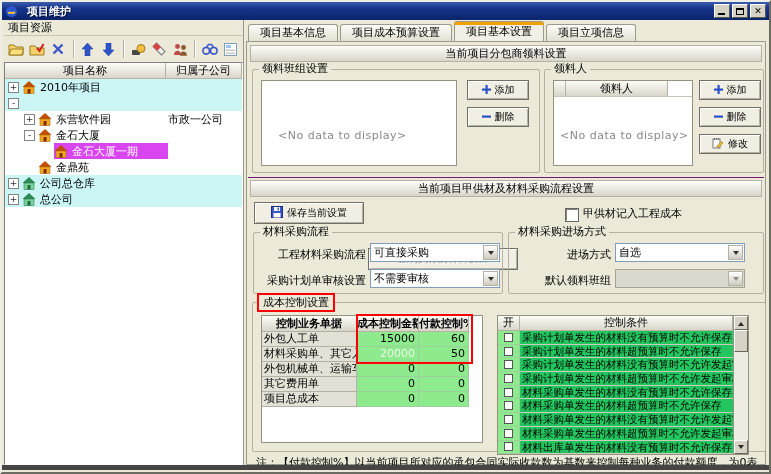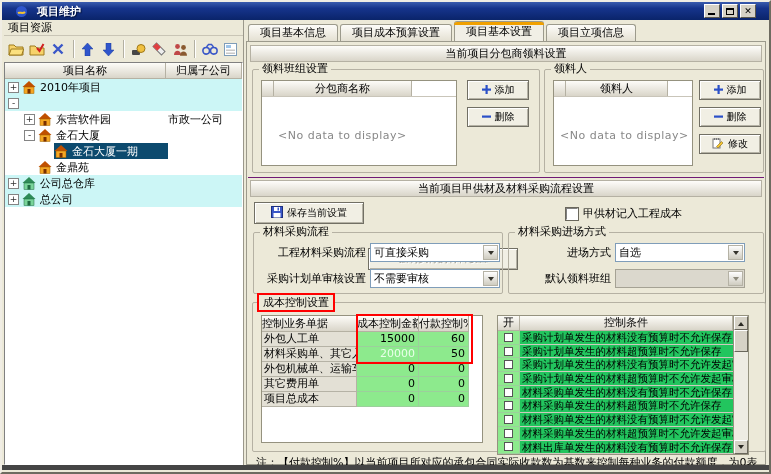--- a/index.html
+++ b/index.html
@@ -5,21 +5,21 @@
   * { box-sizing: border-box; margin: 0; padding: 0; }
   html,body { width:771px; height:474px; }
   body { font-family:"DejaVu Sans","Liberation Sans",sans-serif; font-size:11px; color:#000; background:#fff; }
 
   .window { position:relative; width:771px; height:474px; background:#ece9d8;
             border:2px solid; border-color:#f0ede4 #6e6b60 #6e6b60 #f0ede4; overflow:hidden; }
 
   
   .titlebar { position:absolute; top:0; left:0; right:0; height:18px;
               background:linear-gradient(180deg,#3a5cae 0%,#16348c 35%,#0a246a 100%);
-              display:flex; align-items:center; padding:0 13px; }
+              display:flex; align-items:center; padding:0 3px; }
   .titlebar .t-title { color:#fff; font-weight:bold; font-size:11px; margin-left:4px; flex:1;
                        text-shadow:1px 1px 1px #00103a; }
   .win-btns { display:flex; gap:2px; }
   .win-btn { width:16px; height:14px; background:#d6d2c6; border:1px solid;
              border-color:#fff #5a574c #5a574c #fff; position:relative; cursor:default;
              display:flex; align-items:center; justify-content:center; font-size:9px; font-weight:bold; }
   .glyph-min { position:absolute; left:3px; bottom:2px; width:7px; height:2px; background:#000; }
   .glyph-max { width:8px; height:7px; border:1px solid #000; border-top:2px solid #000; }
 
   
@@ -34,21 +34,21 @@
   .tree-head .hc { background:linear-gradient(#fdfcf8,#d9d5c9); border-right:1px solid #b5b1a3;
                    border-bottom:1px solid #b5b1a3; text-align:center; line-height:15px; overflow:hidden; }
   .tree-head .hc1 { flex:1; }
   .tree-head .hc2 { width:76px; }
   .tree-row { height:16px; display:flex; align-items:center; white-space:nowrap; cursor:default; }
   .tree-row.cyan { background:#ccf6f6; }
   .expander { width:11px; height:11px; flex:0 0 11px; border:1px solid #848484; background:#fff;
               font-size:9px; line-height:8px; text-align:center; margin-right:3px; color:#333; }
   .exp-spacer { width:14px; flex:0 0 14px; }
   .row-main { flex:1; display:flex; align-items:center; height:16px; overflow:hidden; }
-  .row-main.selected { background:#0c4a6e; color:#fff; }
+  .row-main.selected { background:#d946ef; color:#fff; }
   .house { width:15px; display:flex; align-items:center; margin-right:3px; }
   .tree-company { width:74px; flex:0 0 74px; overflow:hidden; }
 
   
   .right-panel { position:absolute; top:19px; left:244px; right:3px; height:444px; }
   .tabs { position:absolute; top:0; left:2px; height:20px; display:flex; align-items:flex-end; gap:2px; }
   .tab { height:17px; line-height:16px; padding:0 11px; background:linear-gradient(#fdfcf9,#e4e0d2);
          border:1px solid #9c9a8c; border-bottom:none; border-radius:3px 3px 0 0; cursor:pointer; }
   .tab.active { height:20px; line-height:19px; background:#f1efe6; position:relative; z-index:2; }
   .tab.active::before { content:''; position:absolute; top:0; left:-1px; right:-1px; height:3px;
@@ -83,32 +83,32 @@
          outline:1px solid #6a675c; display:inline-block; }
 
   .dd { background:#fff; border:1px solid #7f9db9; height:19px; display:flex; align-items:center;
         padding-left:3px; position:relative; width:130px; }
   .dd .arrow-btn { position:absolute; right:1px; top:1px; bottom:1px; width:15px;
                    background:linear-gradient(#fefefe,#cfccc0); border:1px solid #b5b2a5;
                    display:flex; align-items:center; justify-content:center; cursor:pointer; }
   .dd .tri { width:0; height:0; border:3px solid transparent; border-top:4px solid #35332c; margin-top:4px; }
   .dd.disabled { background:#dbd8cd; border-color:#a5a294; }
   .dd.disabled .tri { border-top-color:#8d8a7c; }
-  .frow { position:absolute; display:flex; align-items:center; }
+  .frow { position:absolute; display:flex; align-items:flex-end; }
   .flabel { text-align:right; margin-right:4px; }
 
   
   .legend-red { position:absolute; top:-10px; left:4px; background:#ece9d8; padding:1px 4px;
                 border:2px solid #f00; line-height:13px; z-index:3; }
   .cost-table-wrap { position:absolute; left:8px; top:12px; width:222px; height:128px; background:#fff;
                      border:1px solid #95927f; }
   .cost-grid { display:grid; grid-template-columns:95px 62px 50px; }
   .cost-grid .hcell { background:linear-gradient(#fdfcf8,#d9d5c9); border-right:1px solid #b5b1a3;
-                      border-bottom:1px solid #b5b1a3; height:16px; line-height:15px; 
-                      overflow:hidden; white-space:nowrap; }
+                      border-bottom:1px solid #b5b1a3; height:16px; line-height:15px; text-align:center;
+                      overflow:hidden; white-space:nowrap;font-weight:bold; }
   .cost-grid .lcell { background:#e3e0d5; border-right:1px solid #b5b2a5; border-bottom:1px solid #b5b2a5;
                       height:15px; line-height:14px; padding-left:2px; overflow:hidden; white-space:nowrap; }
   .cost-grid .vcell { background:#8dea8d; border-right:1px solid #9ccf9c; border-bottom:1px solid #9ccf9c;
                       height:15px; line-height:14px; text-align:right; padding-right:3px; }
   .cost-grid .vcell.hl { color:#eaffea; }
   .red-overlay { position:absolute; left:94px; top:-2px; width:117px; height:50px;
                  border:2px solid #f00; pointer-events:none; z-index:4; }
 
   .cond-wrap { position:absolute; left:244px; top:12px; width:252px; height:140px; background:#fff;
                border:1px solid #95927f; display:flex; }
@@ -356,24 +356,20 @@
         <div class="tab active">项目基本设置</div>
         <div class="tab">项目立项信息</div>
       </div>
     <div class="tab-content">
 
       <div class="section1">
         <div class="panel-title" style="top:2px;">当前项目分包商领料设置</div>
         <div class="fs" style="top:26px;left:4px;width:288px;height:104px;">
           <span class="fs-legend">领料班组设置</span>
           <div class="grid-box" style="left:8px;top:10px;width:196px;height:86px;">
-            <div class="grid-head">
-              <span class="gh-ind"></span>
-              <span class="gh-col" style="width:138px;">分包商名称</span>
-            </div>
             <div class="no-data">&lt;No data to display&gt;</div>
           </div>
           <div class="btn-col" style="left:214px;top:10px;">
               <button class="btn side-btn">
                 <span><svg width="9" height="9">
                     <rect x="3.5" y="0" width="2.2" height="9" fill="#2b50c8"></rect>
                     <rect x="0" y="3.5" width="9" height="2.2" fill="#2b50c8"></rect>
                   </svg></span>
                 <span>添加</span>
               </button>

